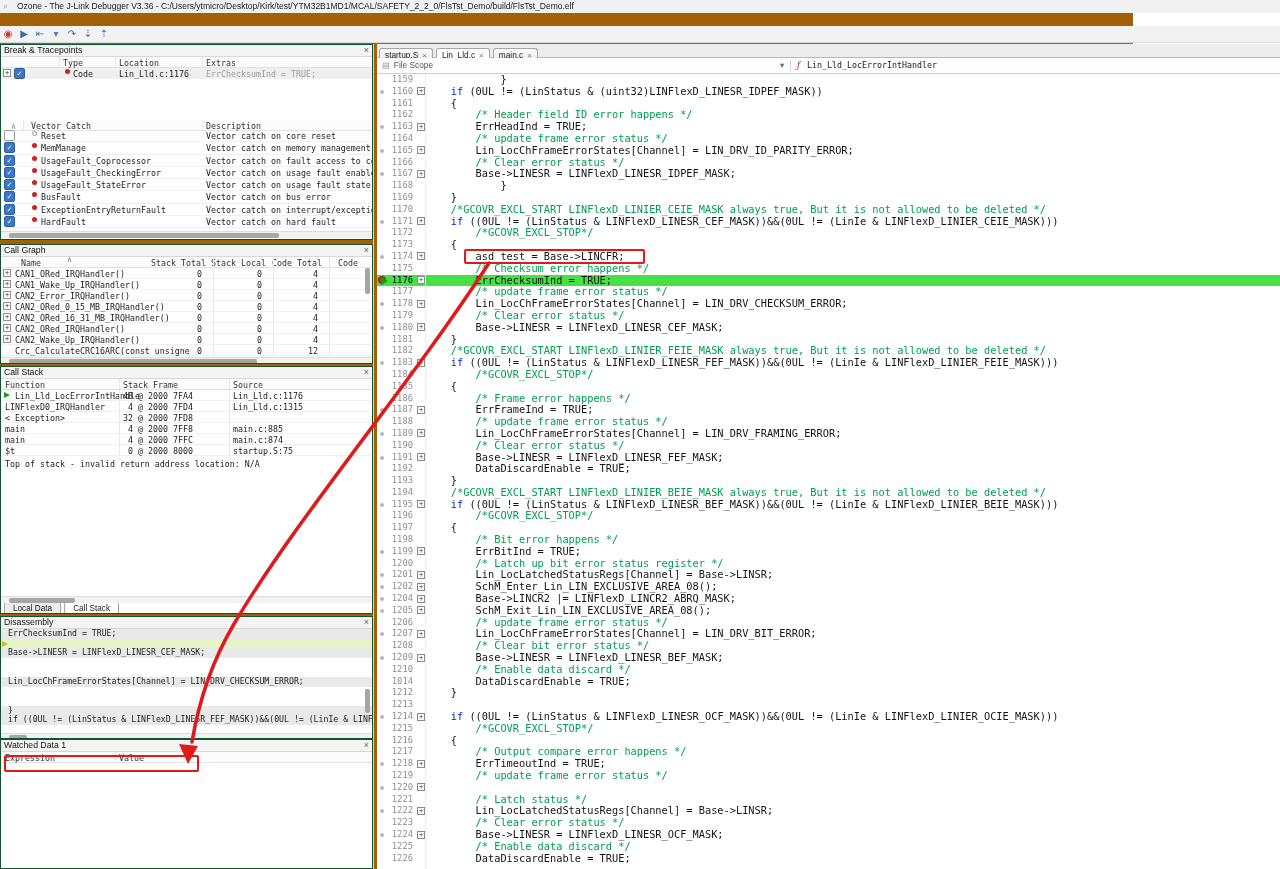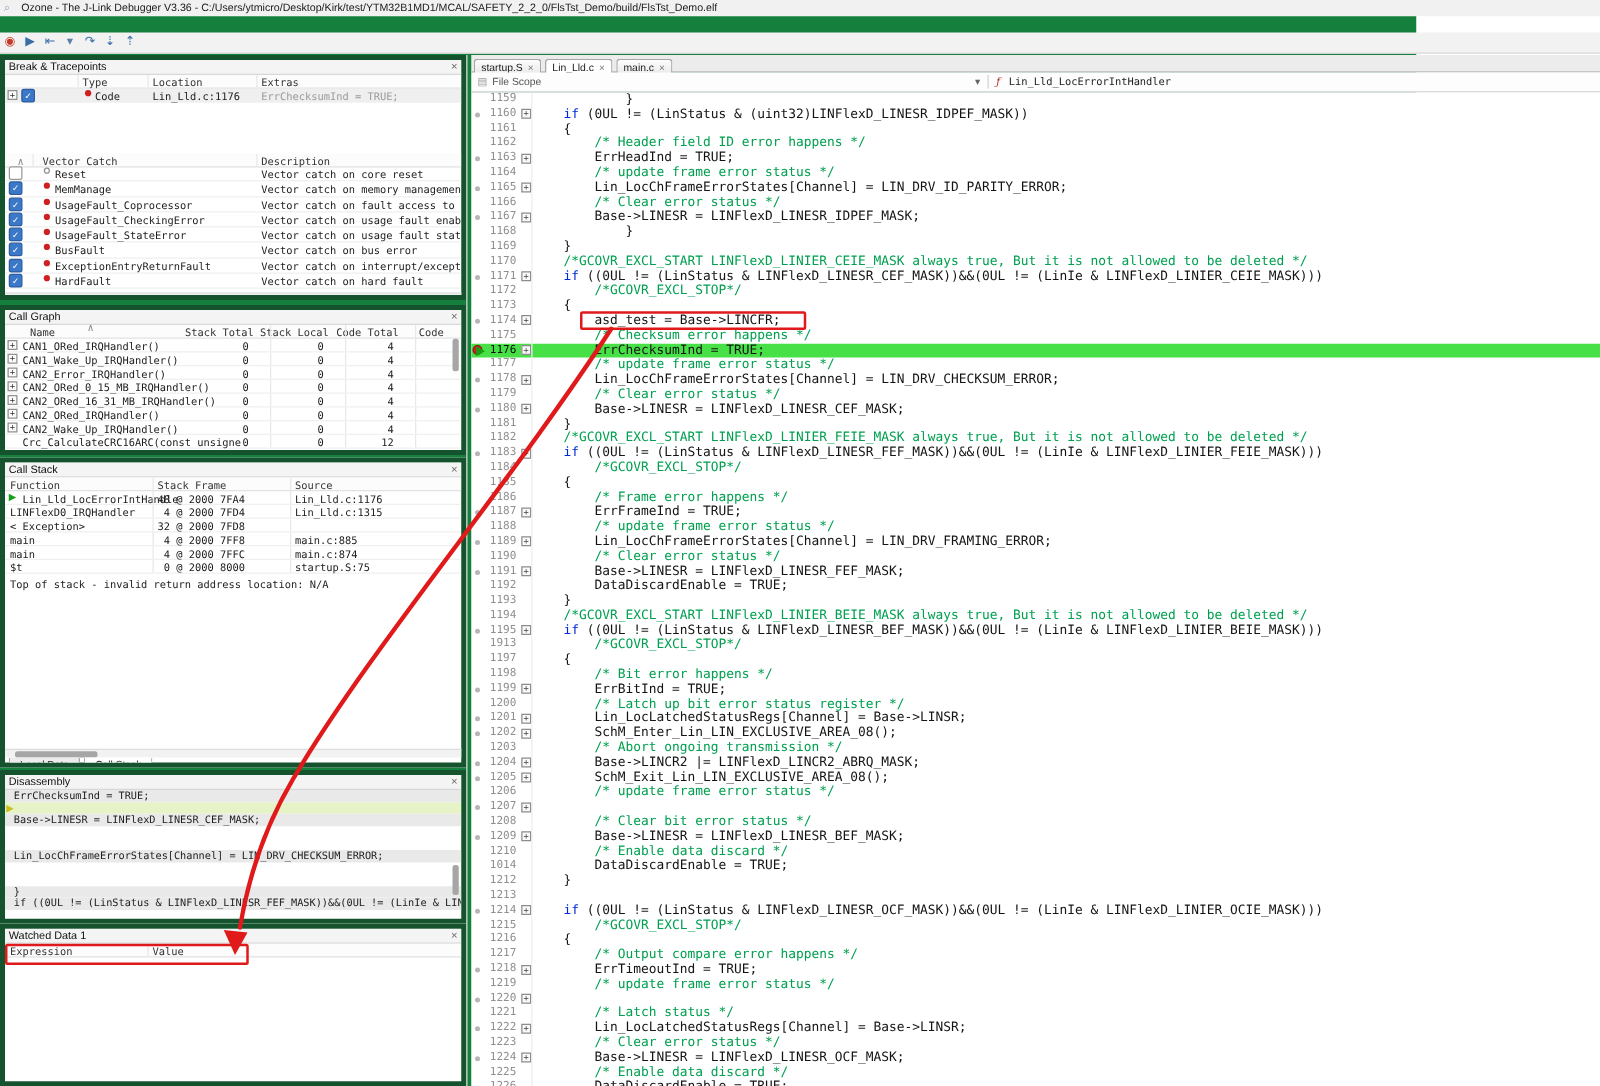--- a/index.html
+++ b/index.html
@@ -1,28 +1,28 @@
 <!DOCTYPE html>
 <html><head>
 <meta charset="utf-8">
 <style>
   *{margin:0;padding:0;box-sizing:border-box}
   html,body{width:1280px;height:869px;overflow:hidden;background:#fff;
     font-family:"Liberation Sans",sans-serif;-webkit-font-smoothing:antialiased}
-  #app{position:relative;width:1133px;height:869px;background:#15803d}
+  #app{position:relative;width:1133px;height:869px;background:#a16207}
   
   #titlebar{position:absolute;left:0;top:0;width:1280px;height:13px;background:#f1f1f1;
     font-size:8.5px;line-height:13px;color:#1a1a1a;white-space:nowrap}
   #titlebar .appicon{display:inline-block;width:10px;margin:0 4px 0 3px;color:#8fa6c0;font-size:9px}
   #menubar{position:absolute;left:0;top:13px;width:1280px;height:13px;background:#f7f7f7;font-size:8.5px;line-height:13px}
   #menubar span{display:inline-block;padding:0 7px;color:#111;cursor:default}
   #toolbar{position:absolute;left:0;top:26px;width:1280px;height:17px;background:#f2f2f2;border-bottom:1px solid #d9d9d9}
   #toolbar .tbi{display:inline-block;width:16px;text-align:center;font-size:10px;line-height:16px;vertical-align:top}
   
-  .panel{position:absolute;left:0;width:373px;background:#fff;border:4px solid #14532d;overflow:hidden}
+  .panel{position:absolute;left:0;width:373px;background:#fff;border:1px solid #14532d;overflow:hidden}
   .ptitle{height:12px;line-height:11px;font-size:8.7px;padding-left:3px;background:#f4f4f4;
     border-bottom:1px solid #d8d8d8;color:#111;position:relative}
   .pclose{position:absolute;right:3px;top:0;color:#666;font-size:9px;line-height:11px}
   .thead{position:relative;height:11px;background:#fcfcfc;border-bottom:1px solid #e2e2e2;
     font:8.3px "DejaVu Sans Mono",monospace;color:#333}
   .thead span{position:absolute;top:1px;white-space:pre}
   .trow{position:relative;height:11px;border-bottom:1px solid #f0f0f0;
     font:8.3px "DejaVu Sans Mono",monospace;color:#1b1b1b;white-space:nowrap}
   .trow span{position:absolute;top:1px;white-space:pre}
   .vline{position:absolute;top:0;bottom:0;width:1px;background:#e8e8e8}
@@ -443,32 +443,31 @@
       <div class="cl"><span class="mk"></span><span class="num">1186</span><span class="txt cm">        /* Frame error happens */</span></div>
       <div class="cl"><span class="mk"><span class="gdot"></span></span><span class="num">1187</span><span class="fold">+</span><span class="txt">        ErrFrameInd = TRUE;</span></div>
       <div class="cl"><span class="mk"></span><span class="num">1188</span><span class="txt cm">        /* update frame error status */</span></div>
       <div class="cl"><span class="mk"><span class="gdot"></span></span><span class="num">1189</span><span class="fold">+</span><span class="txt">        Lin_LocChFrameErrorStates[Channel] = LIN_DRV_FRAMING_ERROR;</span></div>
       <div class="cl"><span class="mk"></span><span class="num">1190</span><span class="txt cm">        /* Clear error status */</span></div>
       <div class="cl"><span class="mk"><span class="gdot"></span></span><span class="num">1191</span><span class="fold">+</span><span class="txt">        Base-&gt;LINESR = LINFlexD_LINESR_FEF_MASK;</span></div>
       <div class="cl"><span class="mk"></span><span class="num">1192</span><span class="txt">        DataDiscardEnable = TRUE;</span></div>
       <div class="cl"><span class="mk"></span><span class="num">1193</span><span class="txt">    }</span></div>
       <div class="cl"><span class="mk"></span><span class="num">1194</span><span class="txt cm">    /*GCOVR_EXCL_START LINFlexD_LINIER_BEIE_MASK always true, But it is not allowed to be deleted */</span></div>
       <div class="cl"><span class="mk"><span class="gdot"></span></span><span class="num">1195</span><span class="fold">+</span><span class="txt">    <span class="kw">if</span> ((0UL != (LinStatus &amp; LINFlexD_LINESR_BEF_MASK))&amp;&amp;(0UL != (LinIe &amp; LINFlexD_LINIER_BEIE_MASK)))</span></div>
-      <div class="cl"><span class="mk"></span><span class="num">1913</span><span class="txt cm">        /*GCOVR_EXCL_STOP*/</span></div>
+      <div class="cl"><span class="mk"></span><span class="num">1196</span><span class="txt cm">        /*GCOVR_EXCL_STOP*/</span></div>
       <div class="cl"><span class="mk"></span><span class="num">1197</span><span class="txt">    {</span></div>
       <div class="cl"><span class="mk"></span><span class="num">1198</span><span class="txt cm">        /* Bit error happens */</span></div>
       <div class="cl"><span class="mk"><span class="gdot"></span></span><span class="num">1199</span><span class="fold">+</span><span class="txt">        ErrBitInd = TRUE;</span></div>
       <div class="cl"><span class="mk"></span><span class="num">1200</span><span class="txt cm">        /* Latch up bit error status register */</span></div>
       <div class="cl"><span class="mk"><span class="gdot"></span></span><span class="num">1201</span><span class="fold">+</span><span class="txt">        Lin_LocLatchedStatusRegs[Channel] = Base-&gt;LINSR;</span></div>
       <div class="cl"><span class="mk"><span class="gdot"></span></span><span class="num">1202</span><span class="fold">+</span><span class="txt">        SchM_Enter_Lin_LIN_EXCLUSIVE_AREA_08();</span></div>
-      <div class="cl"><span class="mk"></span><span class="num">1203</span><span class="txt cm">        /* Abort ongoing transmission */</span></div>
       <div class="cl"><span class="mk"><span class="gdot"></span></span><span class="num">1204</span><span class="fold">+</span><span class="txt">        Base-&gt;LINCR2 |= LINFlexD_LINCR2_ABRQ_MASK;</span></div>
       <div class="cl"><span class="mk"><span class="gdot"></span></span><span class="num">1205</span><span class="fold">+</span><span class="txt">        SchM_Exit_Lin_LIN_EXCLUSIVE_AREA_08();</span></div>
       <div class="cl"><span class="mk"></span><span class="num">1206</span><span class="txt cm">        /* update frame error status */</span></div>
-      <div class="cl"><span class="mk"><span class="gdot"></span></span><span class="num">1207</span><span class="fold">+</span></div>
+      <div class="cl"><span class="mk"><span class="gdot"></span></span><span class="num">1207</span><span class="fold">+</span><span class="txt">        Lin_LocChFrameErrorStates[Channel] = LIN_DRV_BIT_ERROR;</span></div>
       <div class="cl"><span class="mk"></span><span class="num">1208</span><span class="txt cm">        /* Clear bit error status */</span></div>
       <div class="cl"><span class="mk"><span class="gdot"></span></span><span class="num">1209</span><span class="fold">+</span><span class="txt">        Base-&gt;LINESR = LINFlexD_LINESR_BEF_MASK;</span></div>
       <div class="cl"><span class="mk"></span><span class="num">1210</span><span class="txt cm">        /* Enable data discard */</span></div>
       <div class="cl"><span class="mk"></span><span class="num">1014</span><span class="txt">        DataDiscardEnable = TRUE;</span></div>
       <div class="cl"><span class="mk"></span><span class="num">1212</span><span class="txt">    }</span></div>
       <div class="cl"><span class="mk"></span><span class="num">1213</span></div>
       <div class="cl"><span class="mk"><span class="gdot"></span></span><span class="num">1214</span><span class="fold">+</span><span class="txt">    <span class="kw">if</span> ((0UL != (LinStatus &amp; LINFlexD_LINESR_OCF_MASK))&amp;&amp;(0UL != (LinIe &amp; LINFlexD_LINIER_OCIE_MASK)))</span></div>
       <div class="cl"><span class="mk"></span><span class="num">1215</span><span class="txt cm">        /*GCOVR_EXCL_STOP*/</span></div>
       <div class="cl"><span class="mk"></span><span class="num">1216</span><span class="txt">    {</span></div>
       <div class="cl"><span class="mk"></span><span class="num">1217</span><span class="txt cm">        /* Output compare error happens */</span></div>

